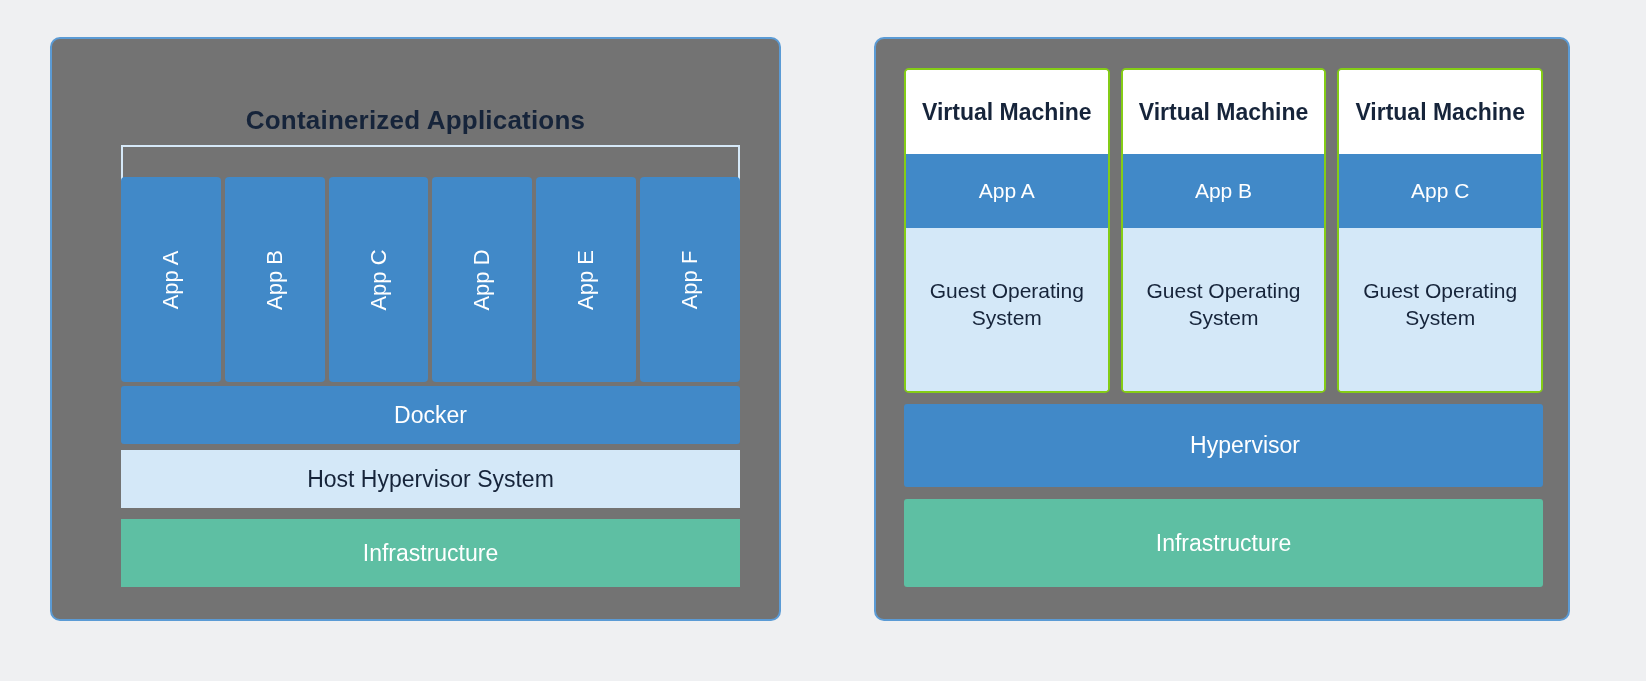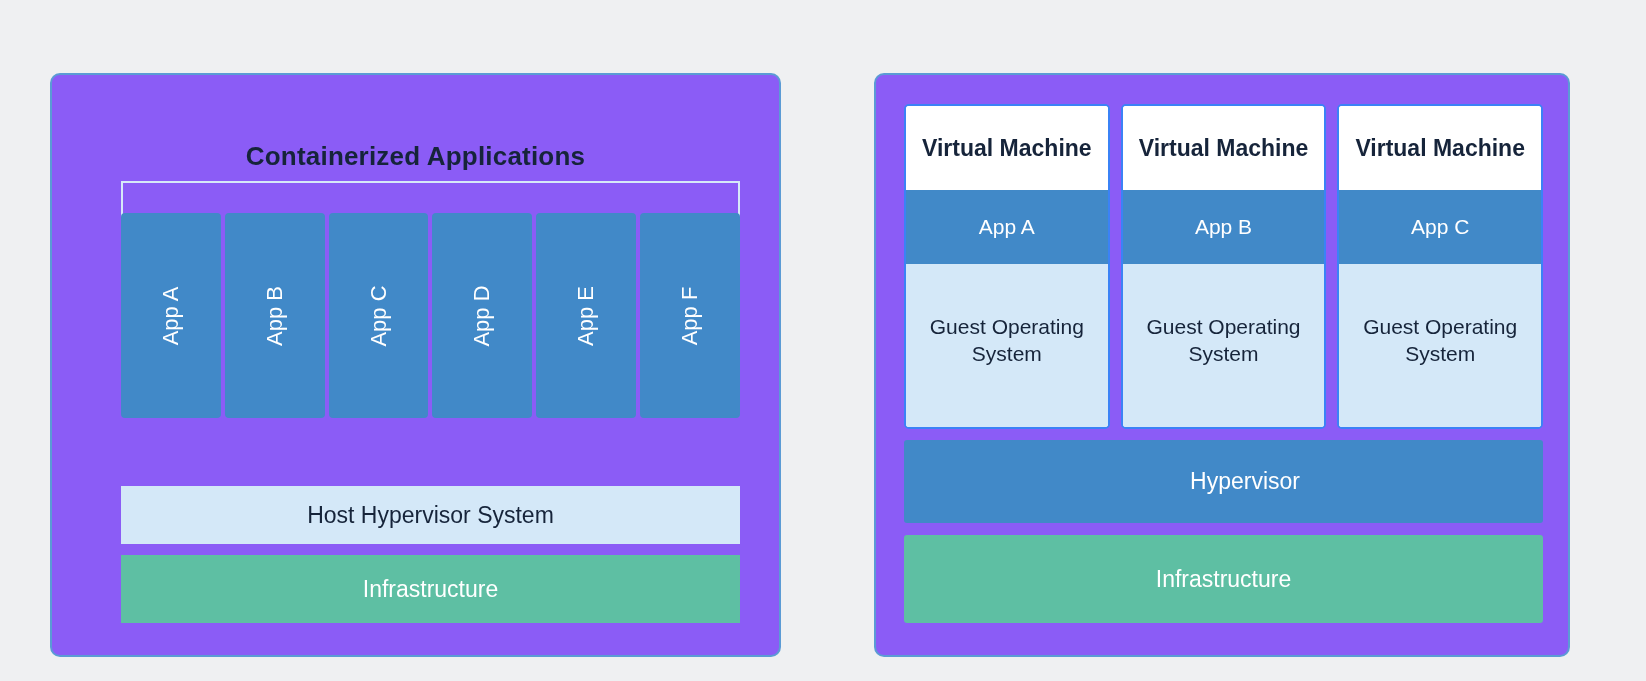--- a/index.html
+++ b/index.html
@@ -21,24 +21,23 @@
     position: relative;
     width: 1646px;
     height: 681px;
     display: flex;
     align-items: flex-start;
   }
 
   
   .panel {
     position: absolute;
-    background: #8b5cf6;
+    background: #737373;
     border: 2px solid #5b9bd5;
     border-radius: 10px;
-    margin-top: 36px;
   }
   #panel-containers {
     left: 50px;
     top: 37px;
     width: 731px;
     height: 584px;
   }
   #panel-vms {
     left: 874px;
     top: 37px;
@@ -129,21 +128,21 @@
     position: absolute;
     left: 28px;
     top: 29px;
     width: 639px;
     height: 325px;
     display: flex;
     gap: 11px;
   }
   .vm-card {
     flex: 1 1 0;
-    border: 2px solid #3b82f6;
+    border: 2px solid #84cc16;
     border-radius: 5px;
     overflow: hidden;
     display: flex;
     flex-direction: column;
     background: #ffffff;
   }
   .vm-head {
     height: 84px;
     display: flex;
     align-items: center;
@@ -225,20 +224,21 @@
         <span class="app-col-label">App D</span>
       </div>
       <div class="app-col">
         <span class="app-col-label">App E</span>
       </div>
       <div class="app-col">
         <span class="app-col-label">App F</span>
       </div>
     </div>
 
+    <div class="bar bar-docker">Docker</div>
 
     <div class="bar bar-hostos">Host Hypervisor System</div>
 
     <div class="bar bar-infra-left">Infrastructure</div>
   </section>
 
   <section class="panel" id="panel-vms">
 
     <div class="vm-row">
 

